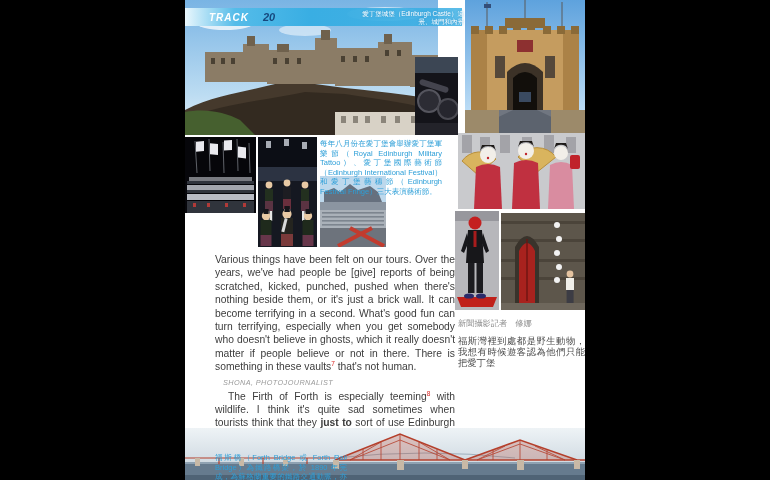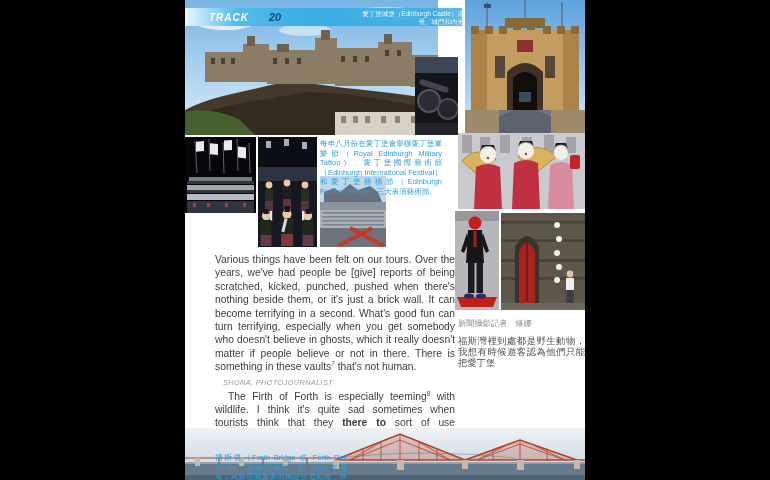--- a/index.html
+++ b/index.html
@@ -9,21 +9,21 @@
   #page { position:absolute; left:185px; top:0; width:400px; height:480px; background:#ffffff; }
   .abs { position:absolute; }
   .photo { overflow:hidden; }
   .photo svg { display:block; }
 
   
   #track-band { left:185px; top:8px; width:277px; height:18px;
     background:linear-gradient(90deg,#eaf7fd 0%,#55bce9 18%,#39aee3 45%,rgba(57,174,227,0.82) 100%);
     display:flex; align-items:center; z-index:30; }
   #track-label { color:#ffffff; font-weight:bold; font-style:italic; font-size:10px; letter-spacing:1px; margin-left:24px; }
-  #track-number { color:#16477d; font-weight:bold; font-style:italic; font-size:11px; margin-left:20px; }
+  #track-number { color:#16477d; font-weight:bold; font-style:italic; font-size:11px; margin-left:14px; }
   #header-caption { left:350px; top:10px; width:114px; z-index:31;
     color:#ffffff; font-size:6.5px; line-height:7.5px; text-align:right;
     text-shadow:0 0 2px rgba(40,140,200,.9); }
 
   
   .blue-cap { color:#2d9fd8; font-size:7.5px; line-height:9.6px; text-align:justify; z-index:20; }
   .body-text { color:#3c3c3c; font-size:10.3px; line-height:13.4px; text-align:justify; }
   .body-text .indent { display:inline-block; width:13px; }
   sup.fn { color:#d8231f; font-size:6.5px; vertical-align:super; line-height:0; }
   .speaker-en { color:#9a9a9a; font-size:7.3px; font-style:italic; letter-spacing:.4px; margin:4px 0 3px 8px; }
@@ -351,21 +351,21 @@
         <rect x="1.6" y="19" width="7" height="14" fill="#3c3c44"></rect>
         <rect x="0" y="33" width="10" height="3" fill="#23232a"></rect>
       </g>
       <rect y="90" width="84" height="7" fill="#6e675c"></rect>
     </svg>
   </div>
 
   <div class="abs" style="left:215px;top:253px;width:240px;">
     <p class="body-text"><span>Various things have been felt on our tours. Over the years, we've had people be [give] reports of being scratched, kicked, punched, pushed when there's nothing beside them, or it's just a brick wall. It can become terrifying in a second. What's good fun can turn terrifying, especially when you get somebody who doesn't believe in ghosts, which it really doesn't matter if people believe or not in there. There is something in these vaults</span><sup class="fn">7</sup><span> that's not human.</span></p>
     <p class="speaker-en">SHONA, PHOTOJOURNALIST</p>
-    <p class="body-text"><span class="indent"></span><span>The Firth of Forth is especially teeming</span><sup class="fn">8</sup><span> with wildlife. I think it's quite sad sometimes when tourists think that they </span><b class="bold">there to</b><span> sort of use Edinburgh only for heritage</span><sup class="fn">9</sup><span> and the</span></p>
+    <p class="body-text"><span class="indent"></span><span>The Firth of Forth is especially teeming</span><sup class="fn">8</sup><span> with wildlife. I think it's quite sad sometimes when tourists think that they </span><b class="bold">just to</b><span> sort of use Edinburgh only for heritage</span><sup class="fn">9</sup><span> and the</span></p>
   </div>
 
   <div class="abs" style="left:458px;top:312px;width:127px;">
     <p class="speaker-zh" style="margin-top:6px;">新聞攝影記者　修娜</p>
     <p class="zh-text" style="margin-top:7px;">福斯灣裡到處都是野生動物，我想有時候遊客認為他們只能把愛丁堡</p>
   </div>
 
   <div class="abs photo" style="left:185px;top:428px;width:400px;height:52px;">
     <svg width="400" height="52" viewBox="0 0 400 52">
       <defs>

